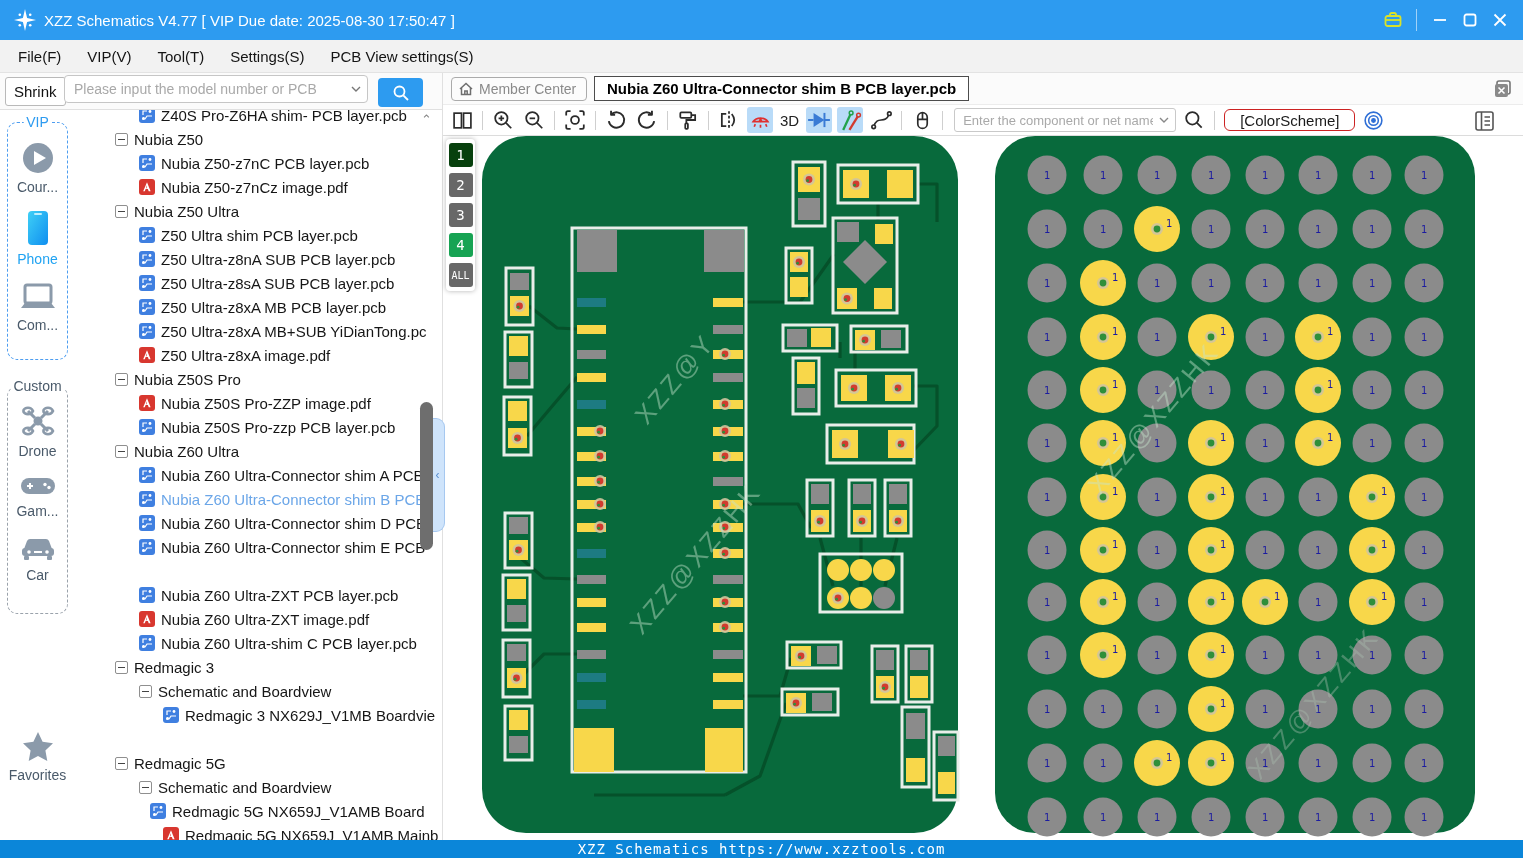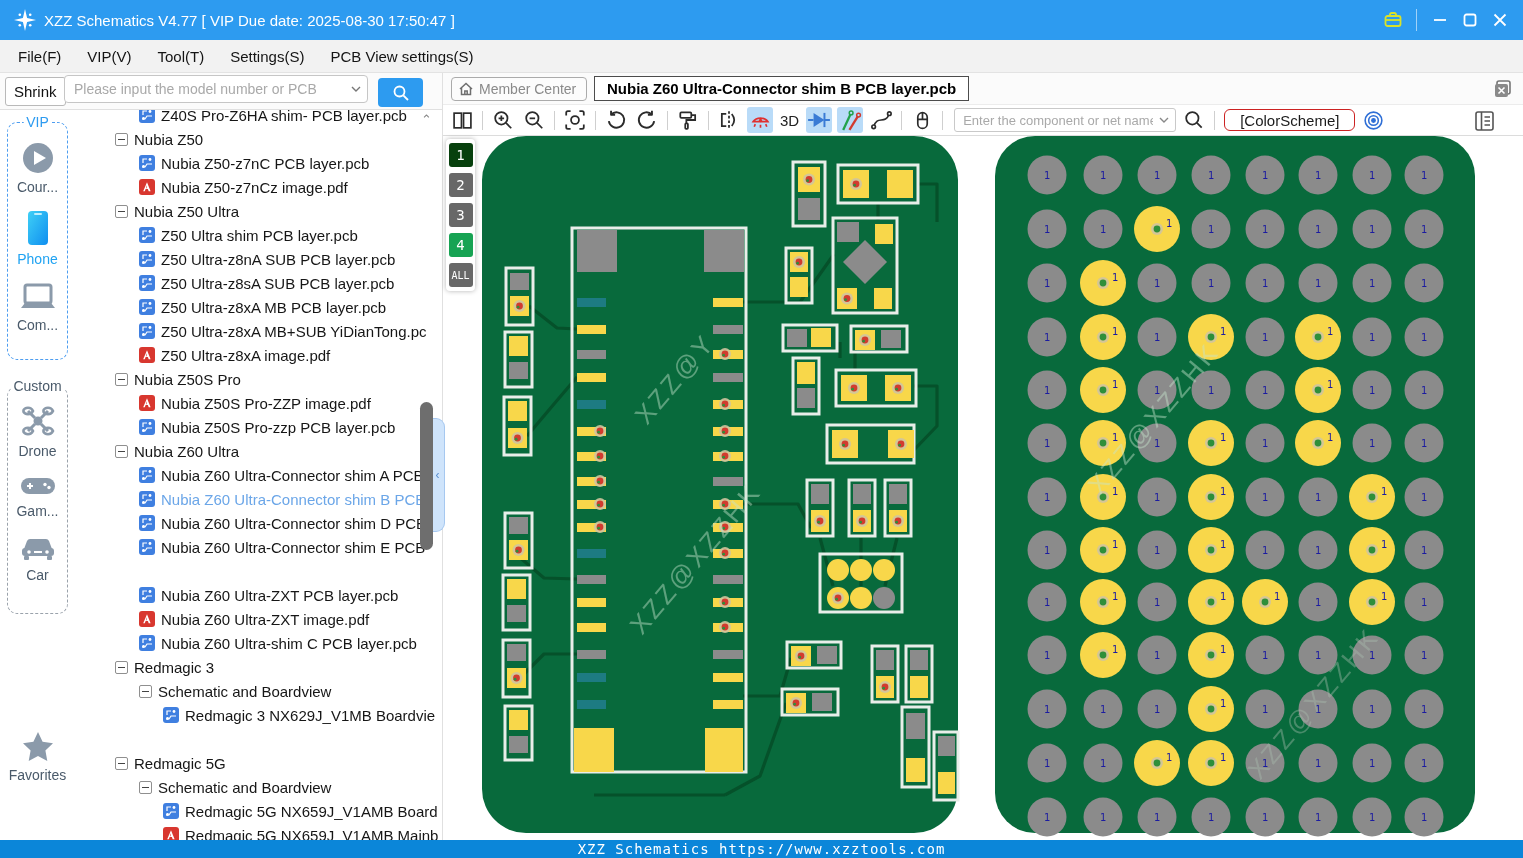--- a/index.html
+++ b/index.html
@@ -447,21 +447,21 @@
       <span class="tlabel">Redmagic 3 NX629J_V1MB Boardvie</span>
     </div>
     <div class="trow" style="top: 641px; left: 40px;">
       <span class="expbox"></span>
       <span class="tlabel">Redmagic 5G</span>
     </div>
     <div class="trow" style="top: 665px; left: 64px;">
       <span class="expbox"></span>
       <span class="tlabel">Schematic and Boardview</span>
     </div>
-    <div class="trow" style="top: 689px; left: 88px;">
+    <div class="trow" style="top: 689px; left: 75px;">
       <span class="ficon">
         <svg width="16" height="16" viewBox="0 0 16 16">
           <rect width="16" height="16" rx="3" fill="#3f7fe0"></rect>
           <path d="M3 12 H6 L8 9 H13 M8 4 H4 V8" stroke="#fff" stroke-width="1.2" fill="none"></path>
           <circle cx="11" cy="4.5" r="1.4" fill="#fff"></circle>
           <circle cx="4.5" cy="11.5" r="1.4" fill="#fff"></circle>
         </svg>
       </span>
       <span class="tlabel">Redmagic 5G NX659J_V1AMB Board</span>
     </div>

